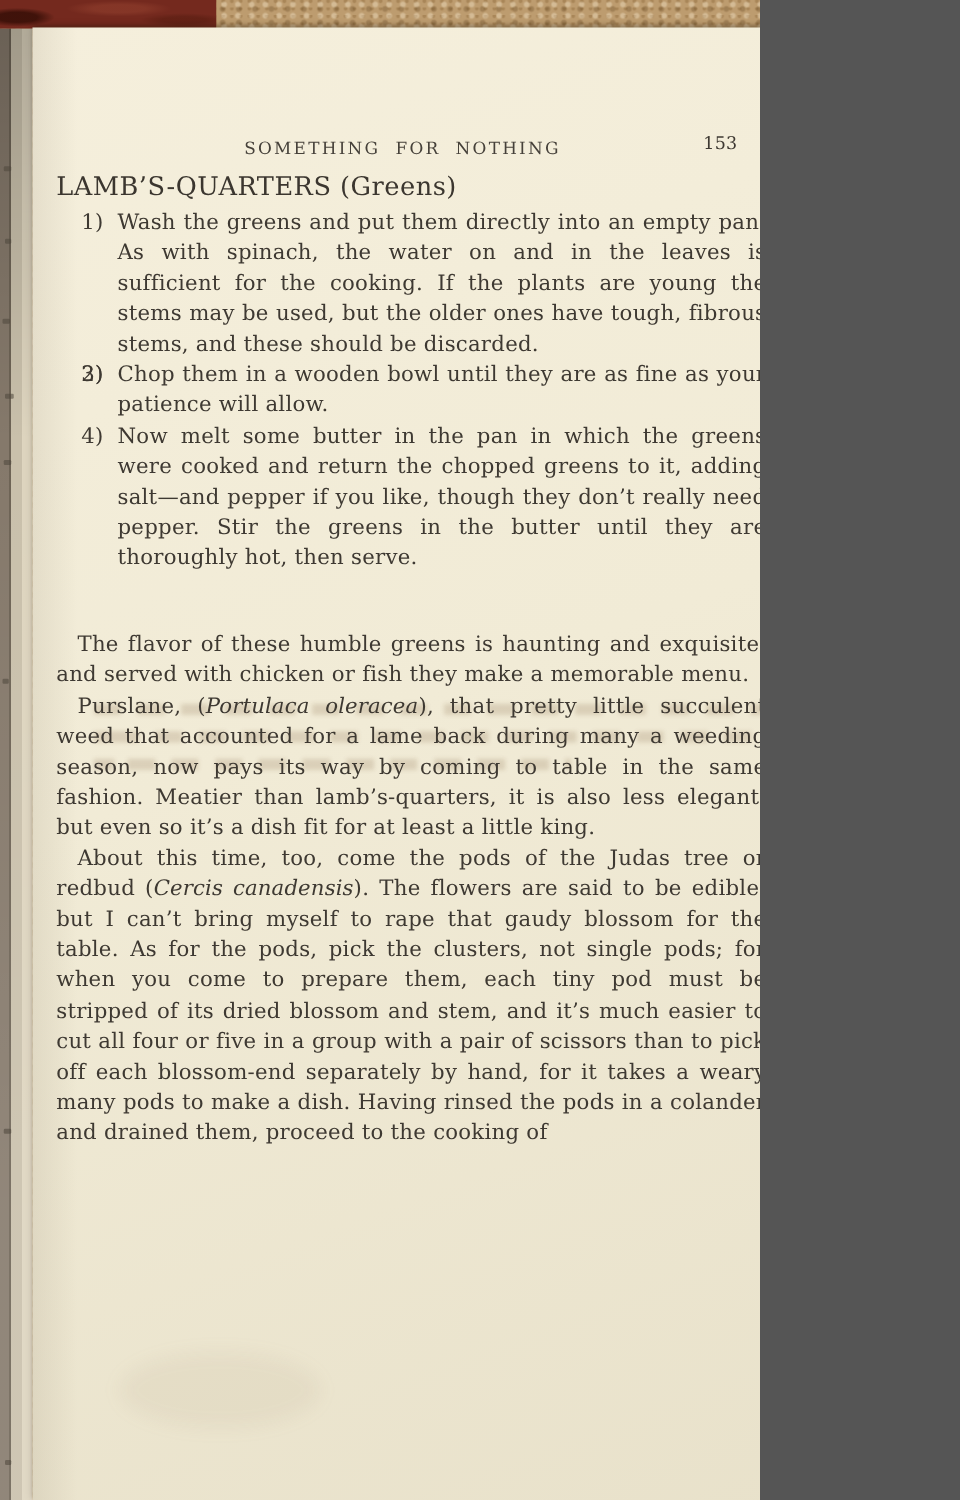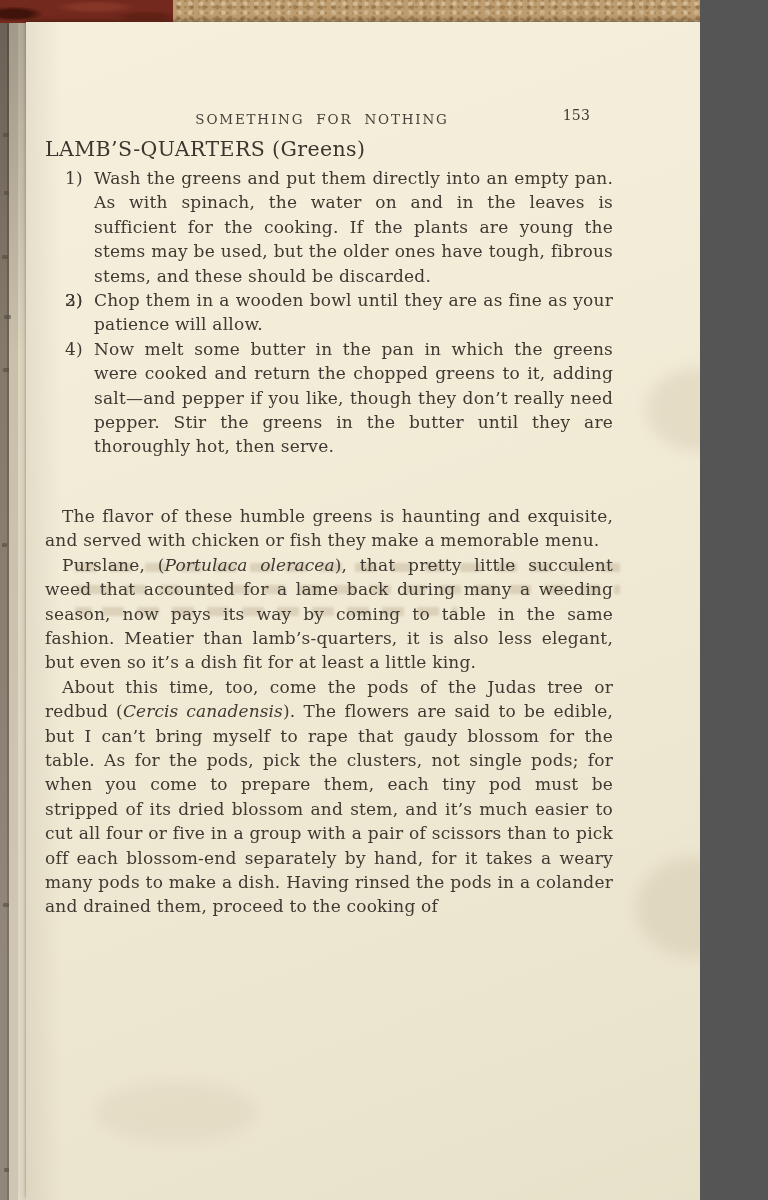--- a/index.html
+++ b/index.html
@@ -1,17 +1,17 @@
 <!DOCTYPE html>
 <html><head>
 <meta charset="utf-8">
 <style>
   html,body{margin:0;padding:0;background:#555;}
   .stage{
-    position:relative;width:700px;height:1200px;overflow:hidden;
+    position:relative;width:608px;height:1200px;overflow:hidden;
     font-family:"DejaVu Serif", serif;
     background-color:#bd9c6f;
     background-image:
       radial-gradient(circle at 30% 40%, rgba(255,244,220,.35) 0 1.5px, rgba(255,244,220,0) 3px),
       radial-gradient(circle at 70% 65%, rgba(92,62,24,.30) 0 1.5px, rgba(92,62,24,0) 3px),
       radial-gradient(circle at 50% 15%, rgba(130,92,45,.35) 0 1px, rgba(130,92,45,0) 2px);
     background-size:11px 9px, 13px 11px, 7px 6px;
   }
   
   .spine{

